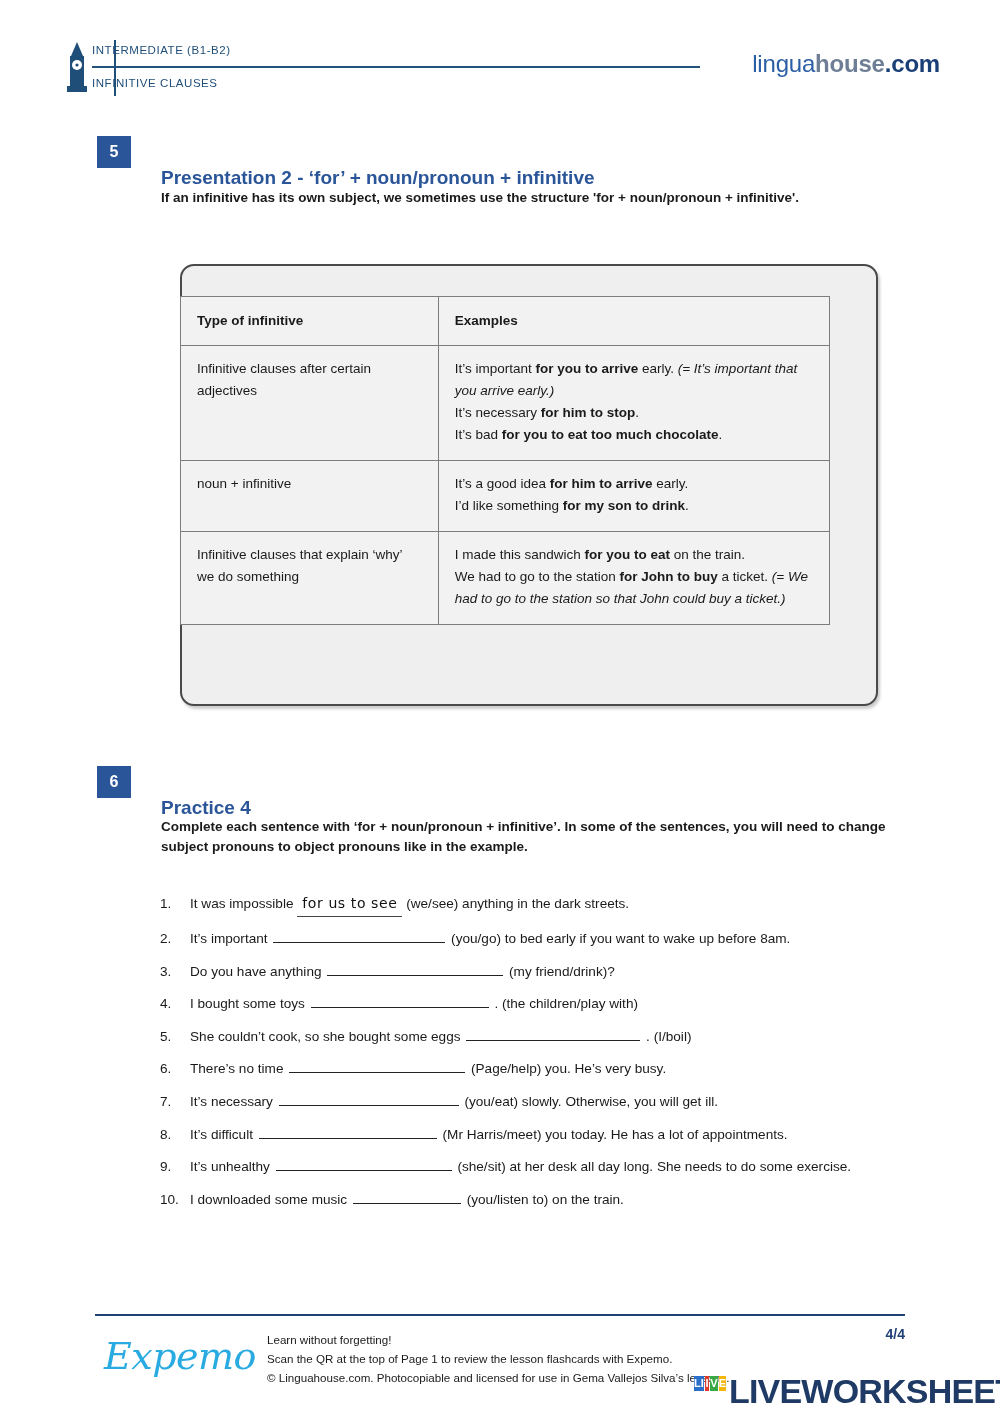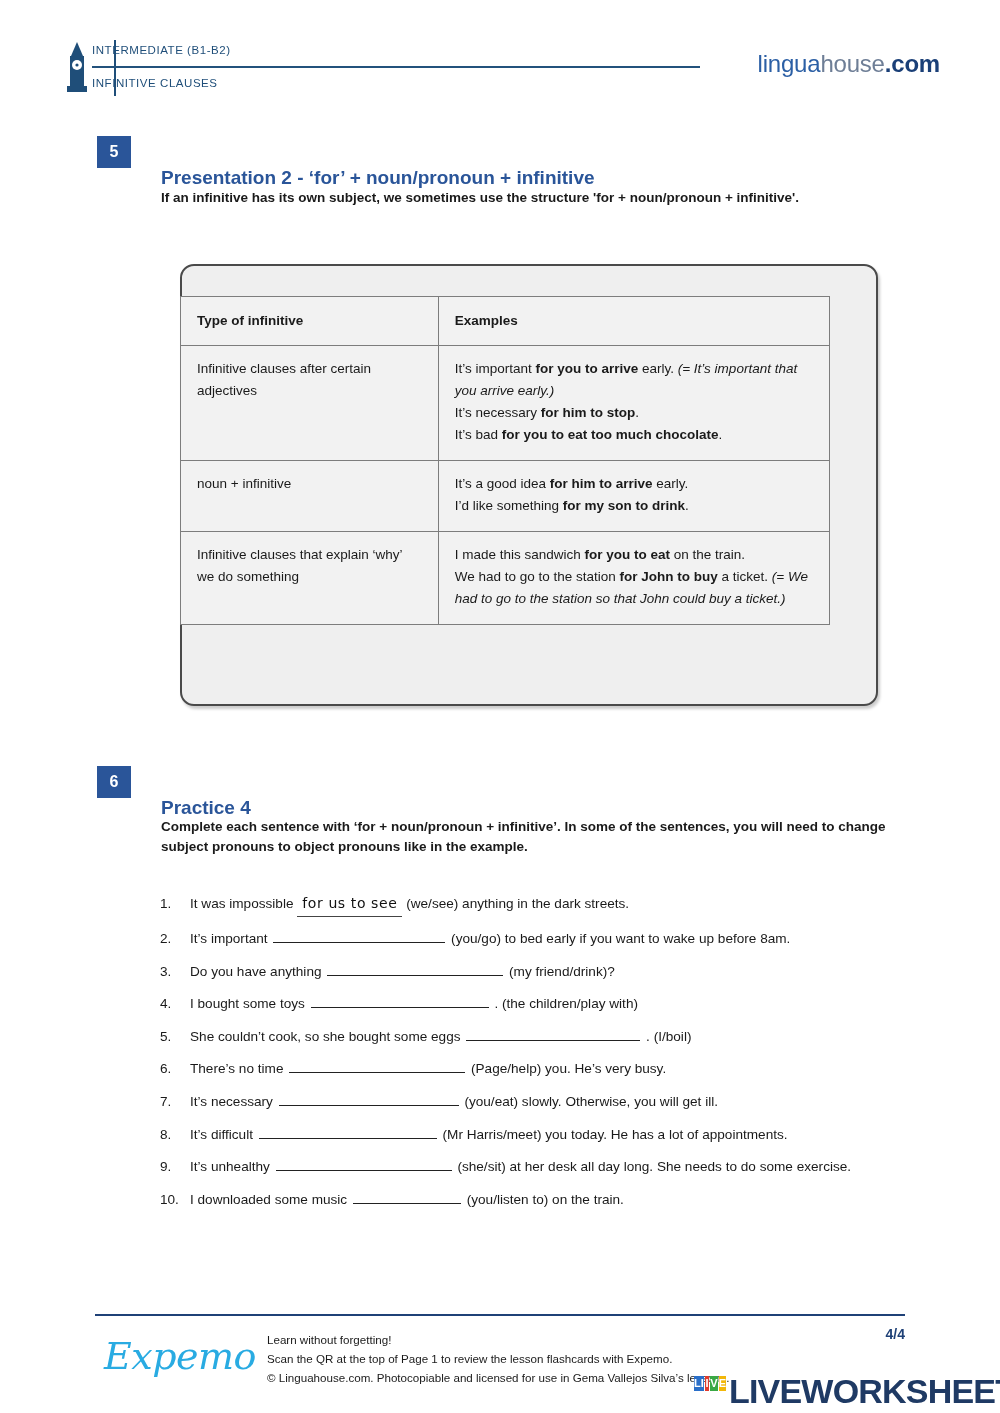--- a/index.html
+++ b/index.html
@@ -54,21 +54,21 @@
     background: #23527c;
   }
   .brand {
     position: absolute;
     right: 0; top: 10px;
     font-size: 24px;
     letter-spacing: -0.2px;
     white-space: nowrap;
   }
   .brand .b1 { color: #2b5fa5; font-weight: normal; }
-  .brand .b2 { color: #6e7e96; font-weight: 400; }
+  .brand .b2 { color: #6e7e96; font-weight: 700; }
   .brand .b3 { color: #1a3f77; font-weight: bold; }
 
   
   .sec-badge {
     position: absolute;
     width: 34px; height: 32px;
     background: #2a5599;
     color: #ffffff;
     font-size: 16px;
     font-weight: bold;

